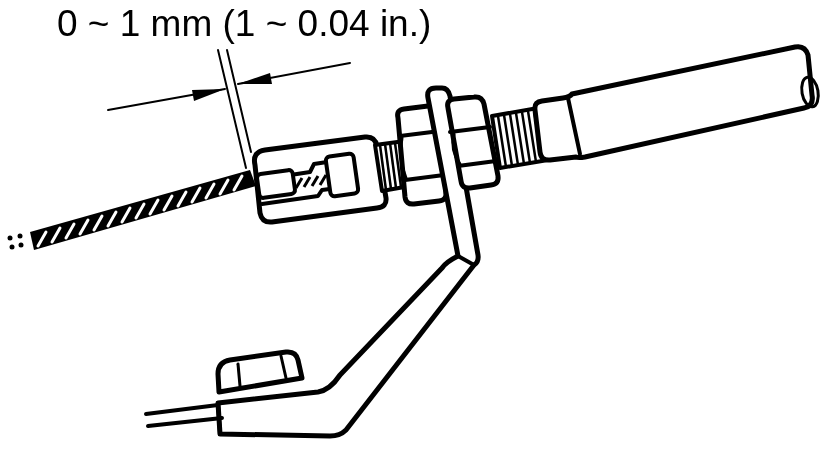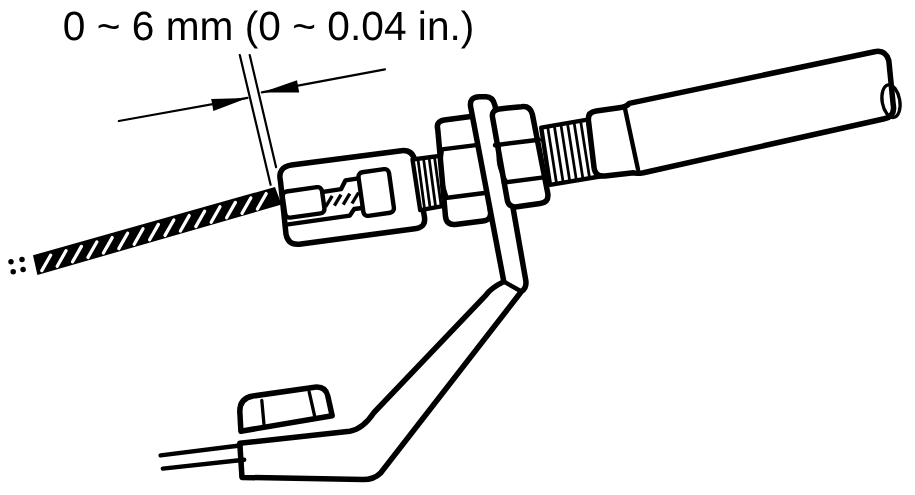--- a/index.html
+++ b/index.html
@@ -13,21 +13,21 @@
     svg .ln { fill: none; stroke: #000; stroke-linecap: round; stroke-linejoin: round; }
     svg .w5 { stroke-width: 5; }
     svg .w4 { stroke-width: 4; }
     svg .w3 { stroke-width: 3; }
     svg .w2 { stroke-width: 2; }
     svg .fillw { fill: #fff; stroke: #000; stroke-linejoin: round; }
   </style>
 </head>
 <body>
 
-<div class="dim-label">0 ~ 6 mm (0 ~ 0.04 in.)</div>
+<div class="dim-label">0 ~ 1 mm (1 ~ 0.04 in.)</div>
 
 <svg class="canvas" viewBox="0 0 832 450" xmlns="http://www.w3.org/2000/svg">
 
   <g>
     <line class="ln w2" x1="218" y1="50" x2="246" y2="168"></line>
     <line class="ln w2" x1="227" y1="50" x2="251" y2="152"></line>
   </g>
 
   <g>
     <line class="ln w2" x1="108" y1="110" x2="225" y2="89" stroke-dasharray="0"></line>

